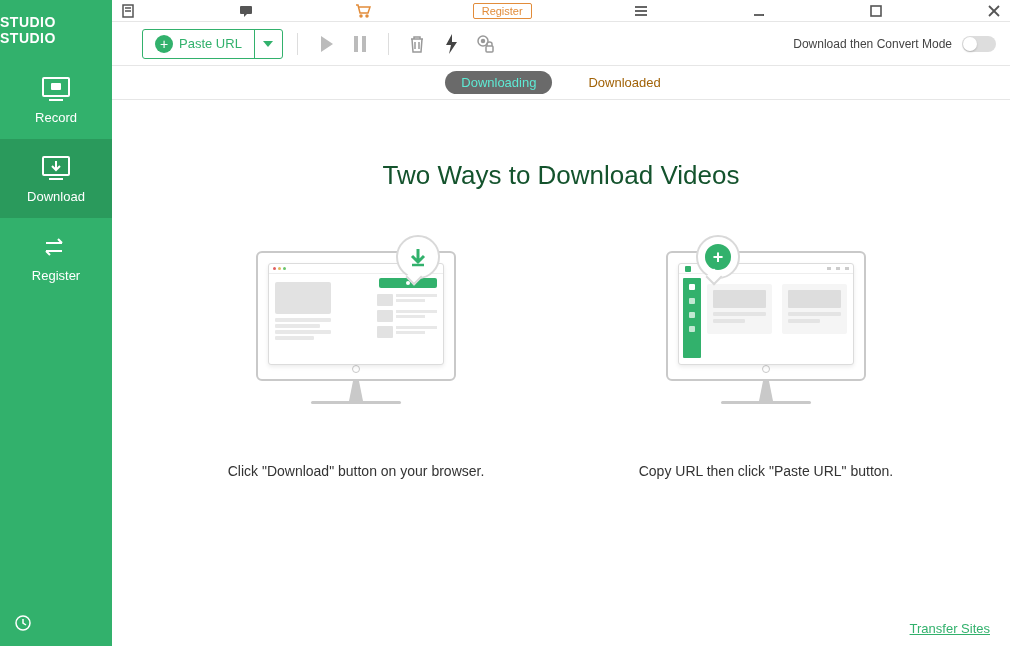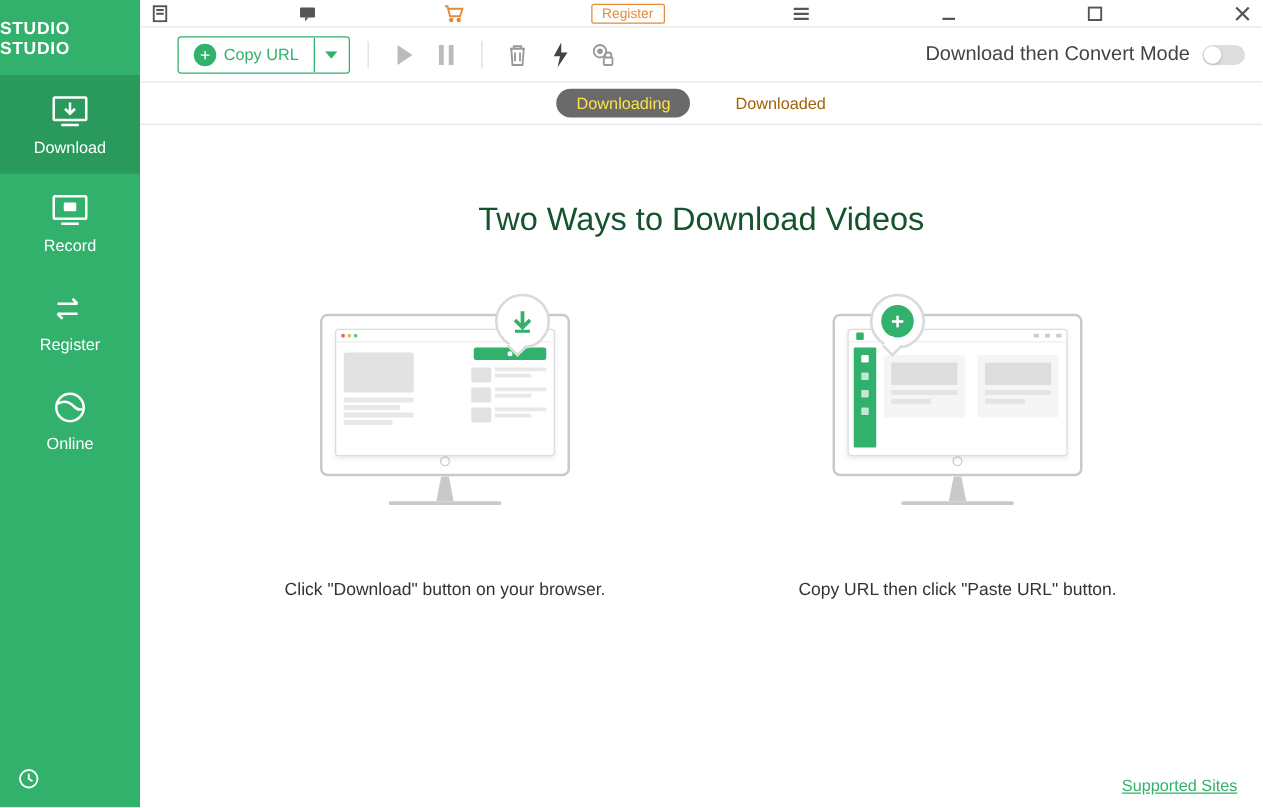--- a/index.html
+++ b/index.html
@@ -16,26 +16,26 @@
 .topbar-icon{width:16px;height:16px;display:flex;align-items:center;justify-content:center;cursor:pointer;color:#555}
 .register-btn{border:1px solid #e28c3a;color:#e28c3a;font-size:11px;padding:1px 8px;border-radius:2px;cursor:pointer}
 .toolbar{height:44px;border-bottom:1px solid #e6e6e6;display:flex;align-items:center;padding:0 14px 0 30px;gap:6px}
 .paste-url-group{display:flex;align-items:center;border:1px solid #32b16c;border-radius:3px;height:30px;overflow:hidden}
 .paste-url-btn{display:flex;align-items:center;gap:6px;padding:0 12px;height:100%;cursor:pointer;color:#32b16c;font-size:13px;font-weight:500}
 .paste-plus{width:18px;height:18px;border-radius:50%;background:#32b16c;display:flex;align-items:center;justify-content:center;color:#fff;font-size:14px;line-height:1}
 .paste-dropdown{border-left:1px solid #32b16c;width:28px;height:100%;display:flex;align-items:center;justify-content:center;cursor:pointer;color:#32b16c}
 .tool-sep{width:1px;height:22px;background:#ddd;margin:0 8px}
 .tool-icon{width:28px;height:28px;display:flex;align-items:center;justify-content:center;cursor:pointer;color:#999}
 .toolbar-spacer{flex:1}
-.convert-mode{display:flex;align-items:center;gap:10px;font-size:16px;color:#444}
+.convert-mode{display:flex;align-items:center;gap:10px;font-size:12px;color:#444}
 .toggle{width:34px;height:16px;border-radius:10px;background:#ddd;position:relative;cursor:pointer}
 .toggle::after{content:"";position:absolute;width:14px;height:14px;border-radius:50%;background:#fff;top:1px;left:1px;box-shadow:0 1px 2px rgba(0,0,0,0.2)}
 .tabs{height:34px;display:flex;align-items:center;justify-content:center;gap:20px;border-bottom:1px solid #e6e6e6}
 .tab{font-size:13px;padding:4px 16px;border-radius:12px;cursor:pointer;color:#a16207}
-.tab.active{background:#6a6a6a;color:#fde047}
+.tab.active{background:#6a6a6a;color:#5eead4}
 .content{flex:1;display:flex;flex-direction:column;align-items:center;padding-top:60px;position:relative}
 .content-title{font-size:26px;color:#14532d;margin-bottom:50px}
 .methods{display:flex;gap:150px}
 .method{width:260px;display:flex;flex-direction:column;align-items:center;text-align:center}
 .method-illust{width:220px;height:190px;margin-bottom:30px;position:relative}
 .method-caption{font-size:14px;color:#333;line-height:1.5}
 .monitor{width:200px;height:130px;border:2.5px solid #c9c9c9;border-radius:6px;background:#fff;position:absolute;left:10px;top:10px}
 .monitor::after{content:"";position:absolute;bottom:6px;left:50%;transform:translateX(-50%);width:6px;height:6px;border:1.5px solid #c9c9c9;border-radius:50%}
 .stand{width:20px;height:20px;background:#c9c9c9;position:absolute;left:100px;top:140px;clip-path:polygon(35% 0,65% 0,85% 100%,15% 100%)}
 .base{width:90px;height:3px;background:#c9c9c9;border-radius:2px;position:absolute;left:65px;top:160px}
@@ -62,61 +62,52 @@
 .app-card-thumb{height:18px;background:#ddd;border-radius:1px;margin-bottom:4px}
 .app-card-line{height:4px;background:#e4e4e4;border-radius:1px;margin-bottom:3px}
 .supported{position:absolute;right:20px;bottom:10px;color:#32b16c;font-size:13px;text-decoration:underline;cursor:pointer}
 </style>
 </head>
 <body>
 
 <div class="sidebar">
   <div class="sidebar-logo">STUDIO STUDIO</div>
 
+  <div class="sidebar-item">
+    <span class="sidebar-icon">
+      <svg width="30" height="26" viewBox="0 0 30 26" fill="none" stroke="#fff" stroke-width="2">
+          <rect x="2" y="2" width="26" height="18" rx="1"></rect>
+          <line x1="8" y1="24" x2="22" y2="24"></line>
+          <rect x="10" y="7" width="10" height="7" rx="1" fill="#fff" stroke="none"></rect>
+        </svg>
+    </span>
+    <span>Record</span>
+  </div>
+
   <div class="sidebar-item active">
     <span class="sidebar-icon">
       <svg width="30" height="26" viewBox="0 0 30 26" fill="none" stroke="#fff" stroke-width="2">
           <rect x="2" y="2" width="26" height="18" rx="1"></rect>
           <line x1="8" y1="24" x2="22" y2="24"></line>
           <path d="M15 6 L15 14 M11 11 L15 15 L19 11" fill="none"></path>
         </svg>
     </span>
     <span>Download</span>
   </div>
 
   <div class="sidebar-item">
     <span class="sidebar-icon">
-      <svg width="30" height="26" viewBox="0 0 30 26" fill="none" stroke="#fff" stroke-width="2">
-          <rect x="2" y="2" width="26" height="18" rx="1"></rect>
-          <line x1="8" y1="24" x2="22" y2="24"></line>
-          <rect x="10" y="7" width="10" height="7" rx="1" fill="#fff" stroke="none"></rect>
-        </svg>
-    </span>
-    <span>Record</span>
-  </div>
-
-  <div class="sidebar-item">
-    <span class="sidebar-icon">
       <svg width="28" height="24" viewBox="0 0 28 24" fill="none" stroke="#fff" stroke-width="2">
           <path d="M4 8 L20 8 M20 8 L16 4 M4 16 L20 16 M4 16 L8 20"></path>
         </svg>
     </span>
     <span>Register</span>
   </div>
 
 
-  <div class="sidebar-item">
-    <span class="sidebar-icon">
-      <svg width="26" height="26" viewBox="0 0 26 26" fill="none" stroke="#fff" stroke-width="2">
-          <circle cx="13" cy="13" r="11"></circle>
-          <path d="M3 10 Q10 6 16 12 Q20 16 23 14"></path>
-        </svg>
-    </span>
-    <span>Online</span>
-  </div>
 
   <div class="sidebar-spacer"></div>
   <div class="sidebar-clock">
     <svg width="18" height="18" viewBox="0 0 18 18" fill="none" stroke="#fff" stroke-width="1.5">
         <circle cx="9" cy="9" r="7"></circle>
         <path d="M9 5 L9 9 L12 11"></path>
       </svg>
   </div>
 </div>
 
@@ -166,21 +157,21 @@
           <line x1="1" y1="1" x2="11" y2="11"></line>
           <line x1="11" y1="1" x2="1" y2="11"></line>
         </svg>
       </span>
   </div>
 
   <div class="toolbar">
     <div class="paste-url-group">
       <div class="paste-url-btn">
         <span class="paste-plus">+</span>
-        <span>Copy URL</span>
+        <span>Paste URL</span>
       </div>
       <div class="paste-dropdown">
         <svg width="10" height="6" viewBox="0 0 10 6" fill="#32b16c">
             <path d="M0 0 L10 0 L5 6 Z"></path>
           </svg>
       </div>
     </div>
     <div class="tool-sep"></div>
     <span class="tool-icon">
         <svg width="14" height="16" viewBox="0 0 14 16" fill="#bbb">
@@ -316,16 +307,16 @@
           </div>
           <div class="callout callout2">
             <div class="callout-plus">+</div>
           </div>
         </div>
         <div class="method-caption">Copy URL then click "Paste URL" button.</div>
       </div>
 
     </div>
 
-    <a class="supported">Supported Sites</a>
+    <a class="supported">Transfer Sites</a>
   </div>
 
 </div>
 
 </body></html>

